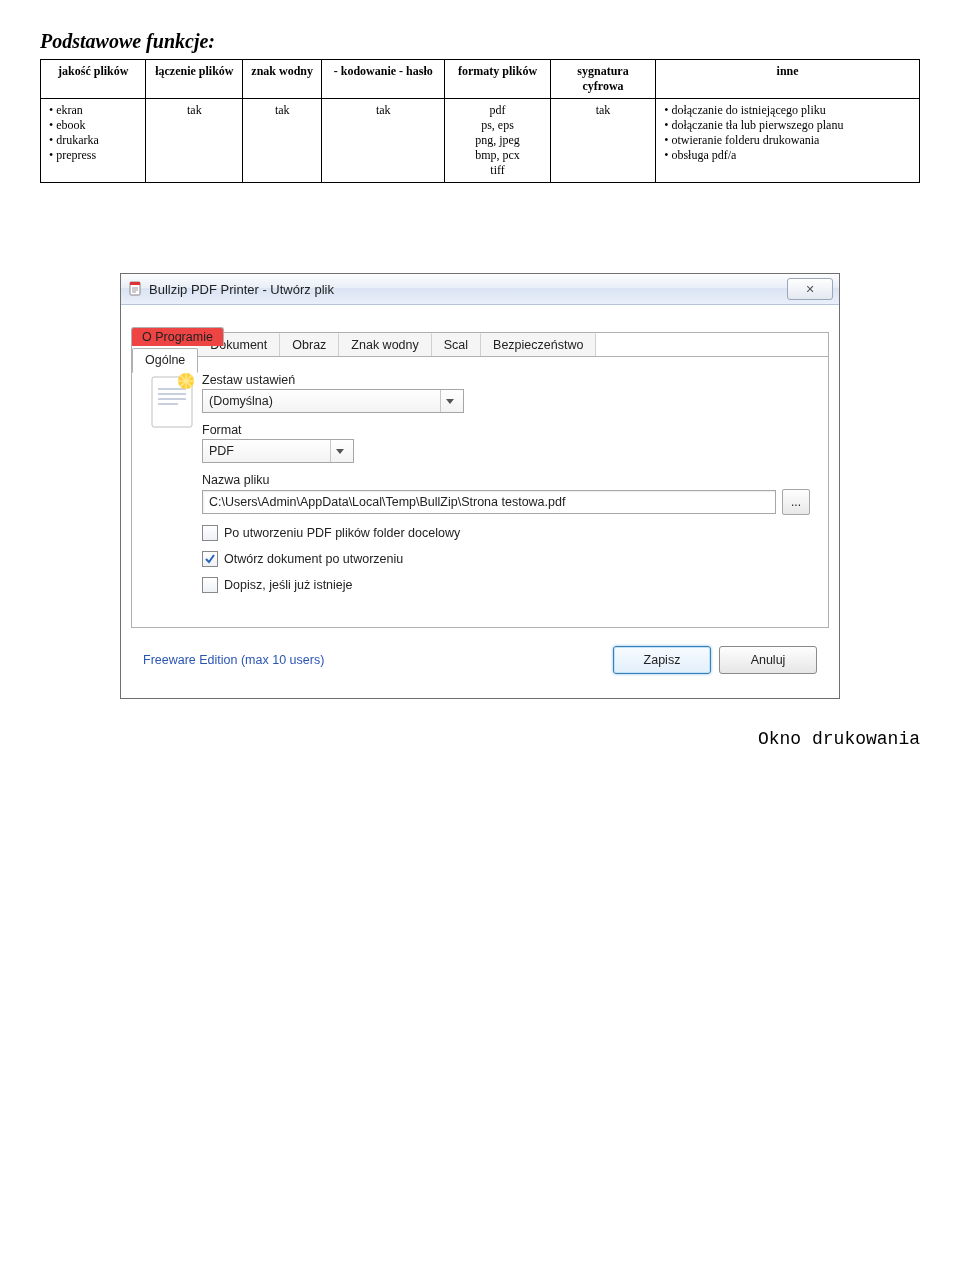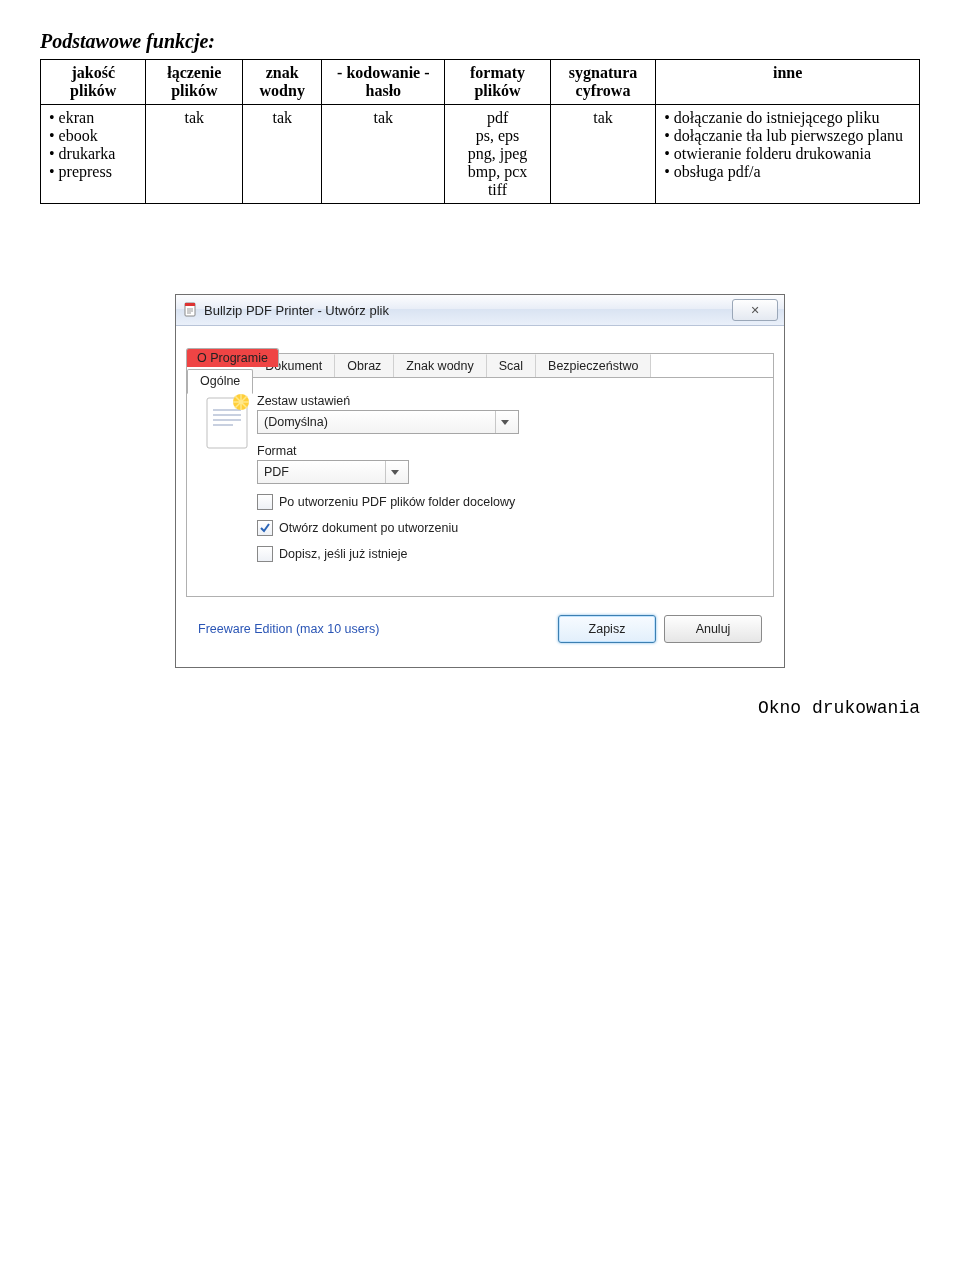--- a/index.html
+++ b/index.html
@@ -13,39 +13,39 @@
   }
   .page-title {
     font-style: italic;
     font-weight: bold;
     font-size: 20px;
     margin-bottom: 6px;
   }
   table.feature-table {
     border-collapse: collapse;
     width: 100%;
-    font-size: 16px;
+    font-size: 12px;
   }
   table.feature-table th,
   table.feature-table td {
     border: 1px solid #000;
     padding: 4px 8px;
     vertical-align: top;
     text-align: center;
   }
   table.feature-table th {
     font-weight: bold;
   }
   table.feature-table td.left {
     text-align: left;
   }
 
   .dialog-wrap {
     margin: 90px auto 0 auto;
-    width: 610px;
+    width: 720px;
   }
   .dialog {
     font-family: "Segoe UI", Tahoma, sans-serif;
     font-size: 13px;
     color: #222;
     border: 1px solid #6f6f6f;
     background: #fff;
     box-shadow: 0 0 0 1px #e6e6e6 inset;
   }
   .titlebar {
@@ -300,20 +300,29 @@
             <div class="field-label" style="margin-top:10px">Format</div>
             <div class="combo w-140">
               <span>PDF</span>
               <span class="combo-arrow">
                 <svg width="8" height="5" viewBox="0 0 8 5">
                     <path d="M0 0l4 5 4-5z" fill="#555"></path>
                   </svg>
               </span>
             </div>
 
+            <div class="field-label" style="margin-top:10px">Nazwa pliku</div>
+            <div class="textbox-row">
+              <div class="textbox">
+                <span>C:\Users\Admin\AppData\Local\Temp\BullZip\Strona testowa.pdf</span>
+              </div>
+              <div class="browse-btn">
+                <span>...</span>
+              </div>
+            </div>
 
             <div class="check-row">
               <span class="checkbox"></span>
               <span>Po utworzeniu PDF plików folder docelowy</span>
             </div>
             <div class="check-row">
               <span class="checkbox">
                 <svg width="10" height="10" viewBox="0 0 10 10">
                     <path d="M1 5l3 3 5-7" stroke="#2a64b7" stroke-width="2" fill="none"></path>
                   </svg>

